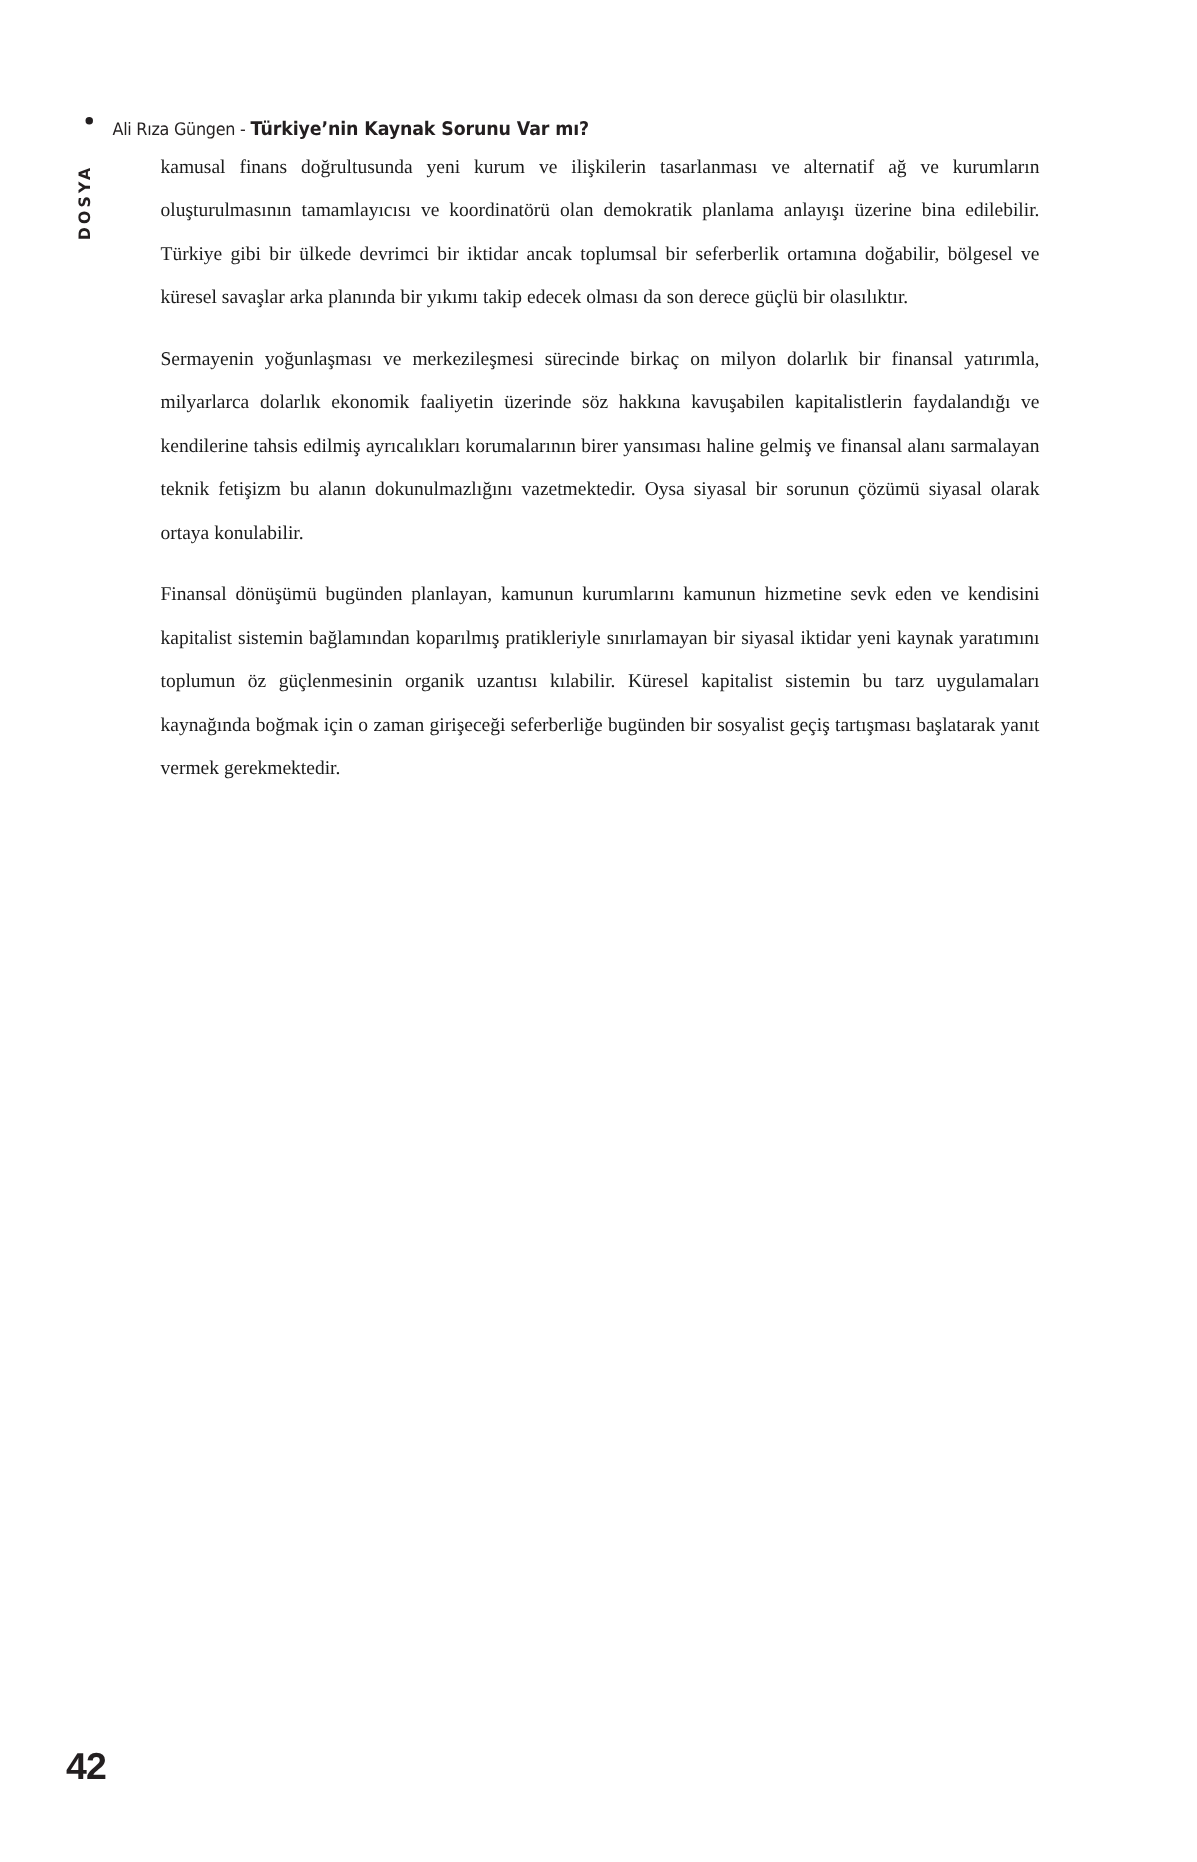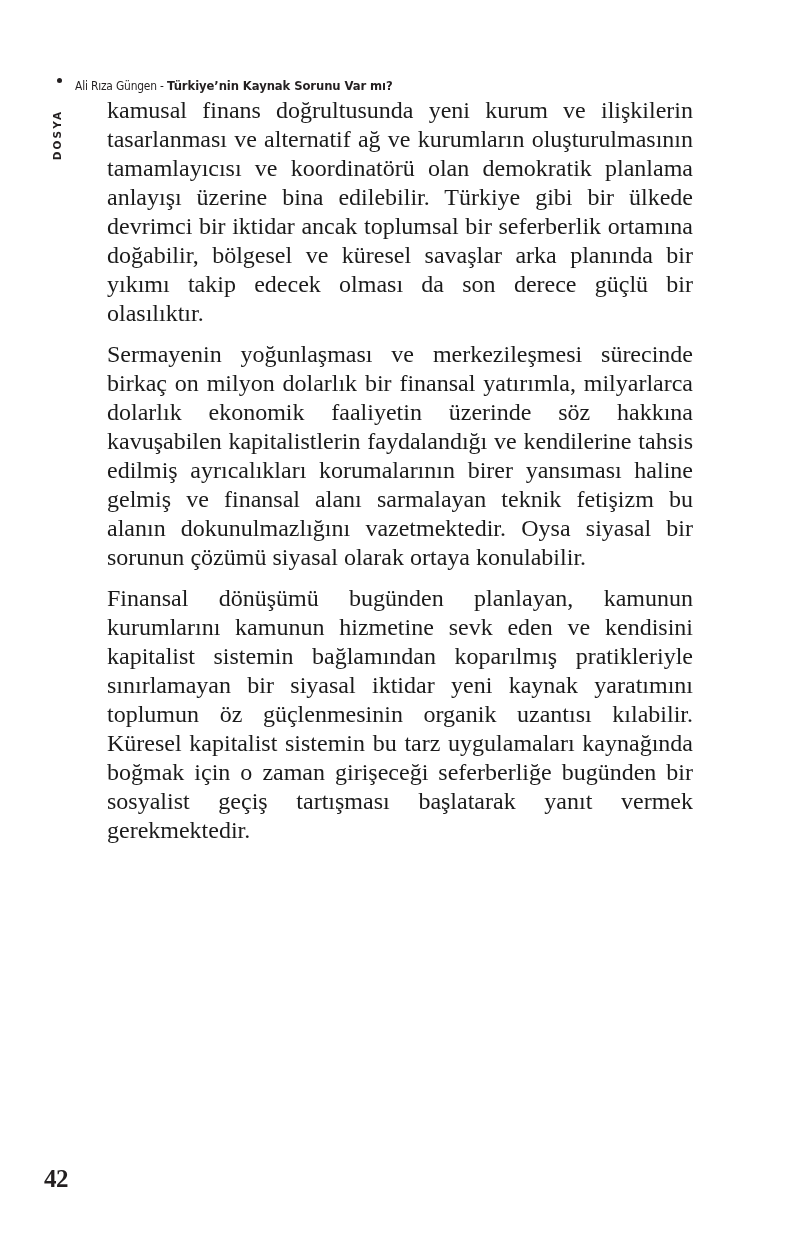--- a/index.html
+++ b/index.html
@@ -87,41 +87,41 @@
   
   .text-column {
     position: absolute;
     left: 107px;
     top: 96px;
     width: 586px;
   }
   .para {
     margin: 0 0 12px 0;
     font-family: "Liberation Serif", serif;
-    font-size: 24px;
+    font-size: 13px;
     line-height: 29px;
     text-align: justify;
     color: #1b1b1b;
     hyphens: manual;
     -webkit-hyphens: manual;
     word-spacing: 0.1px;
   }
   .para:last-child {
     margin-bottom: 16px;
   }
   .para.no-justify-last {
     text-align-last: left;
   }
 
   
   .folio {
     position: absolute;
     left: 44px;
     bottom: 48px;
-    font-family: Liberation Serif, serif;
+    font-family: Liberation Sans, sans-serif;
     font-weight: 700;
     font-size: 25px;
     letter-spacing: -0.5px;
     color: #231f20;
   }
 </style>
 </head>
 <body>
 
 <div class="page">

